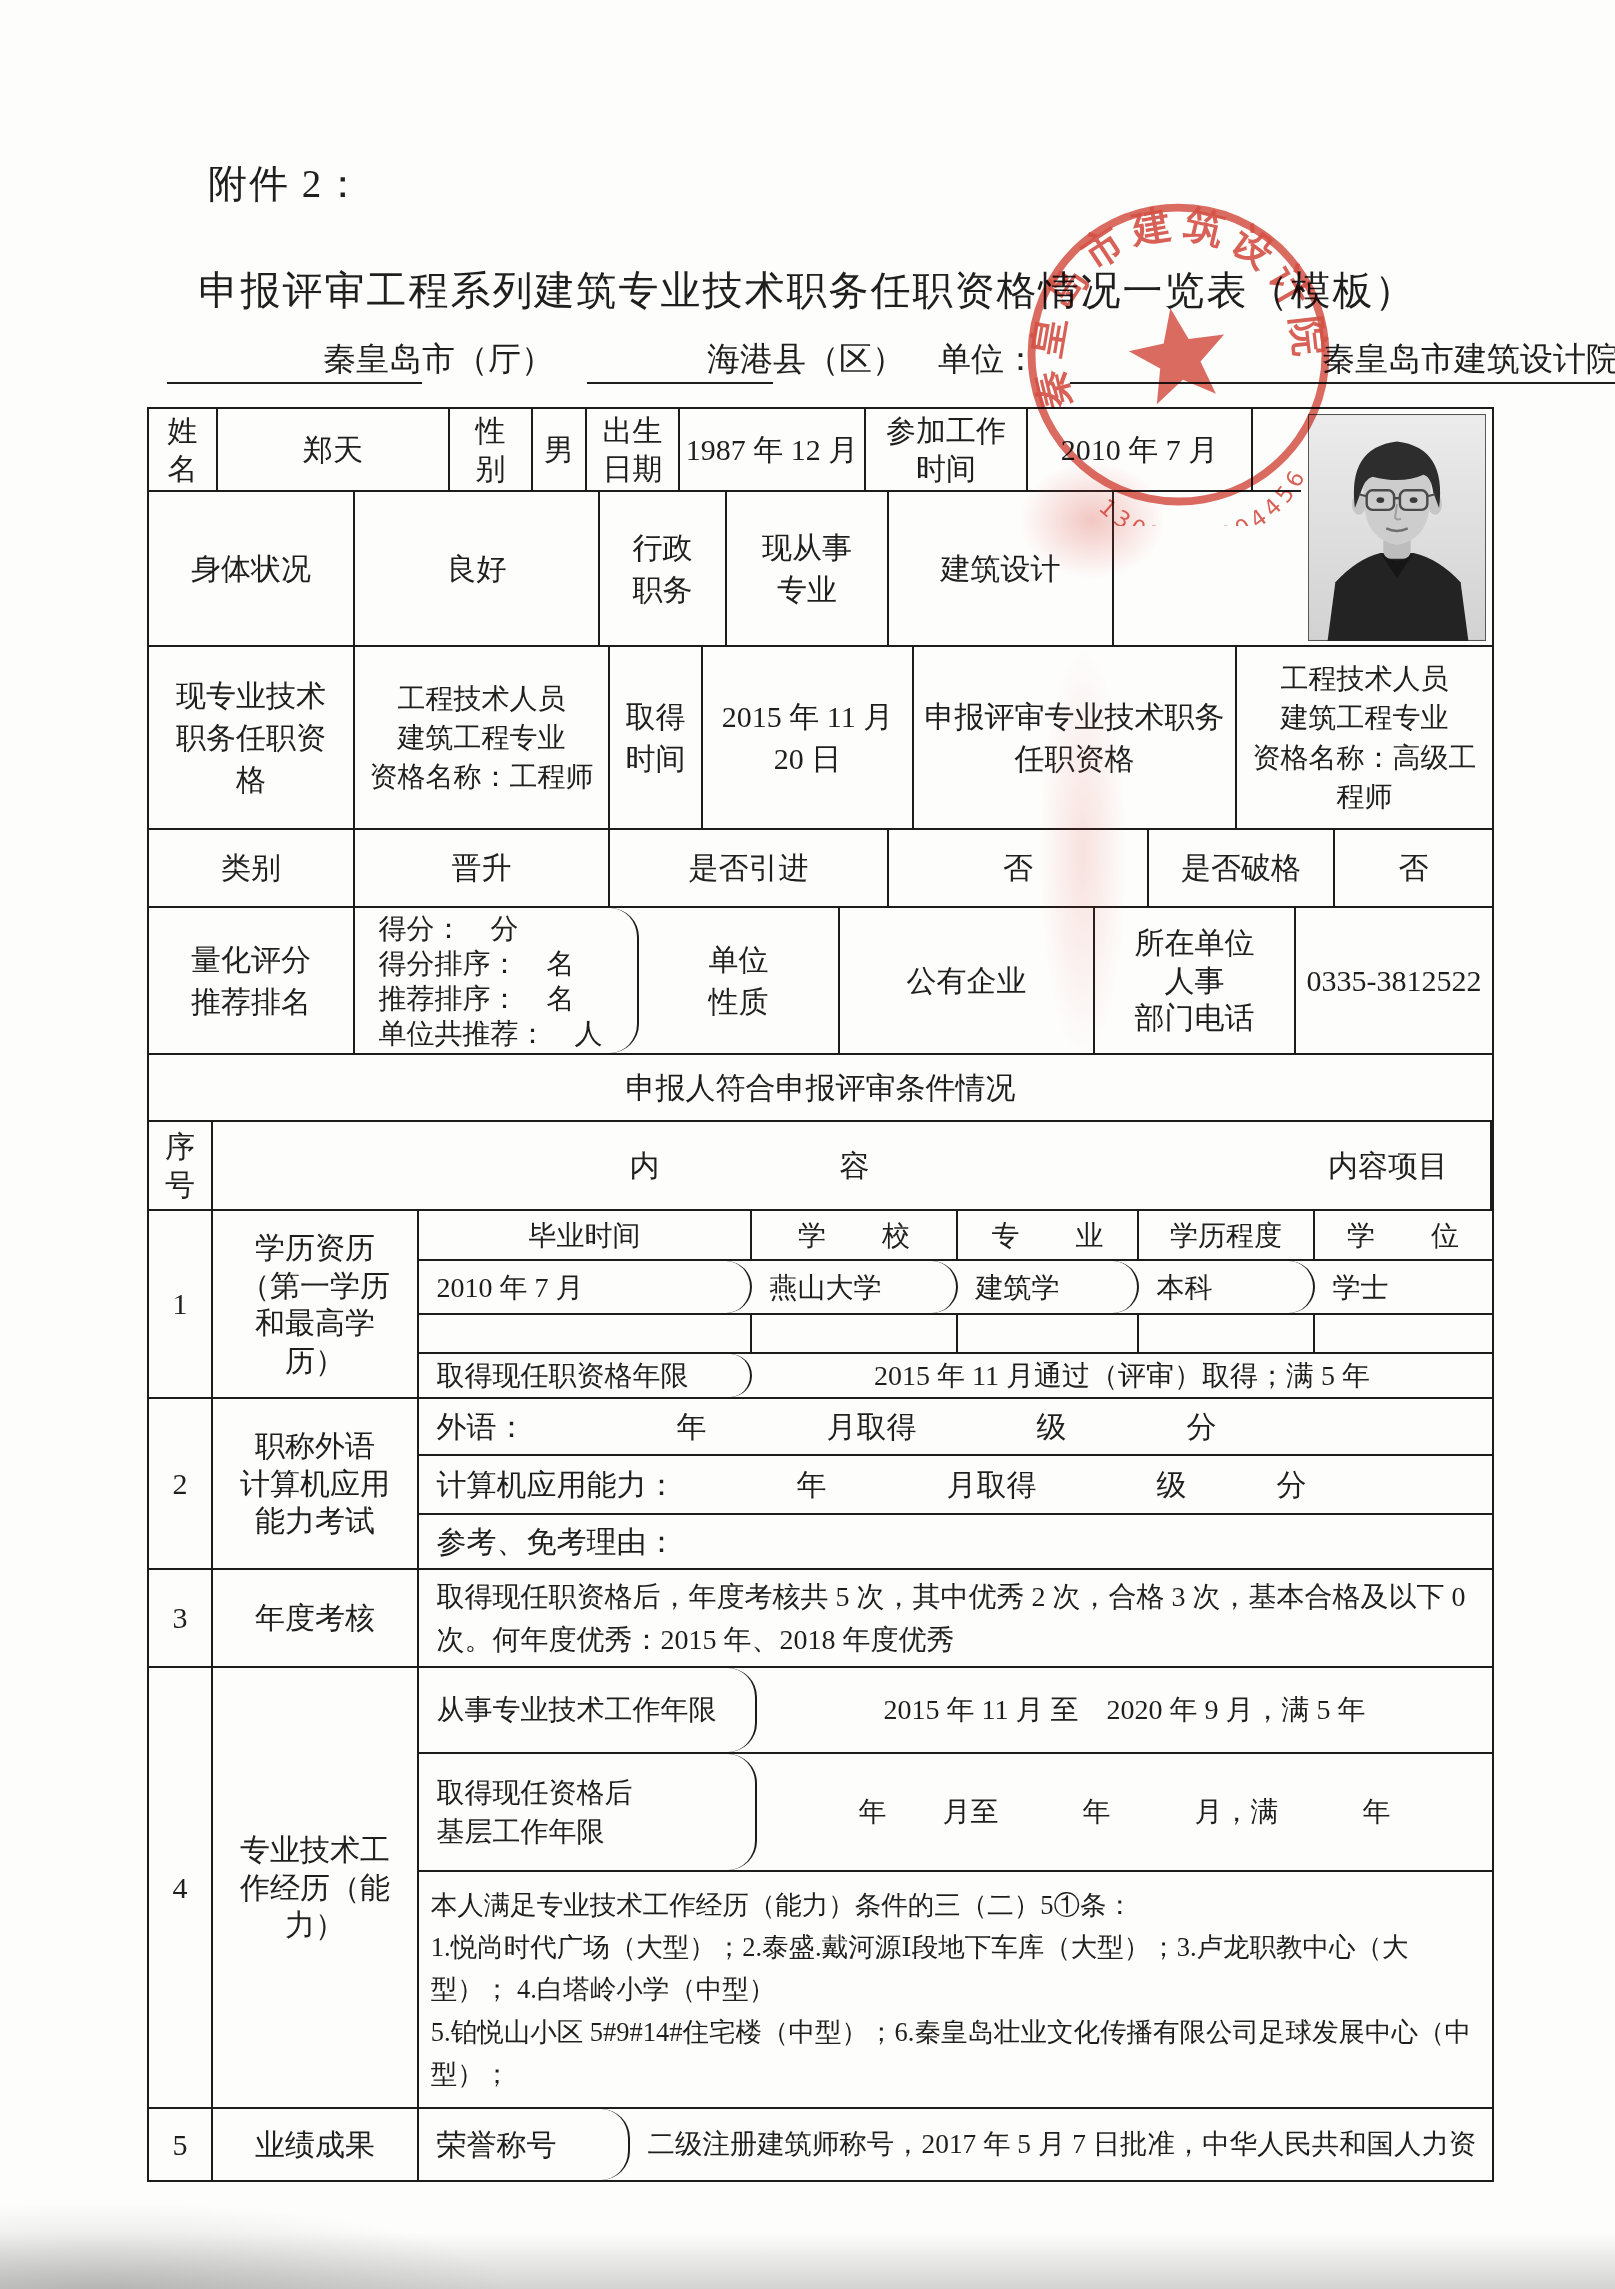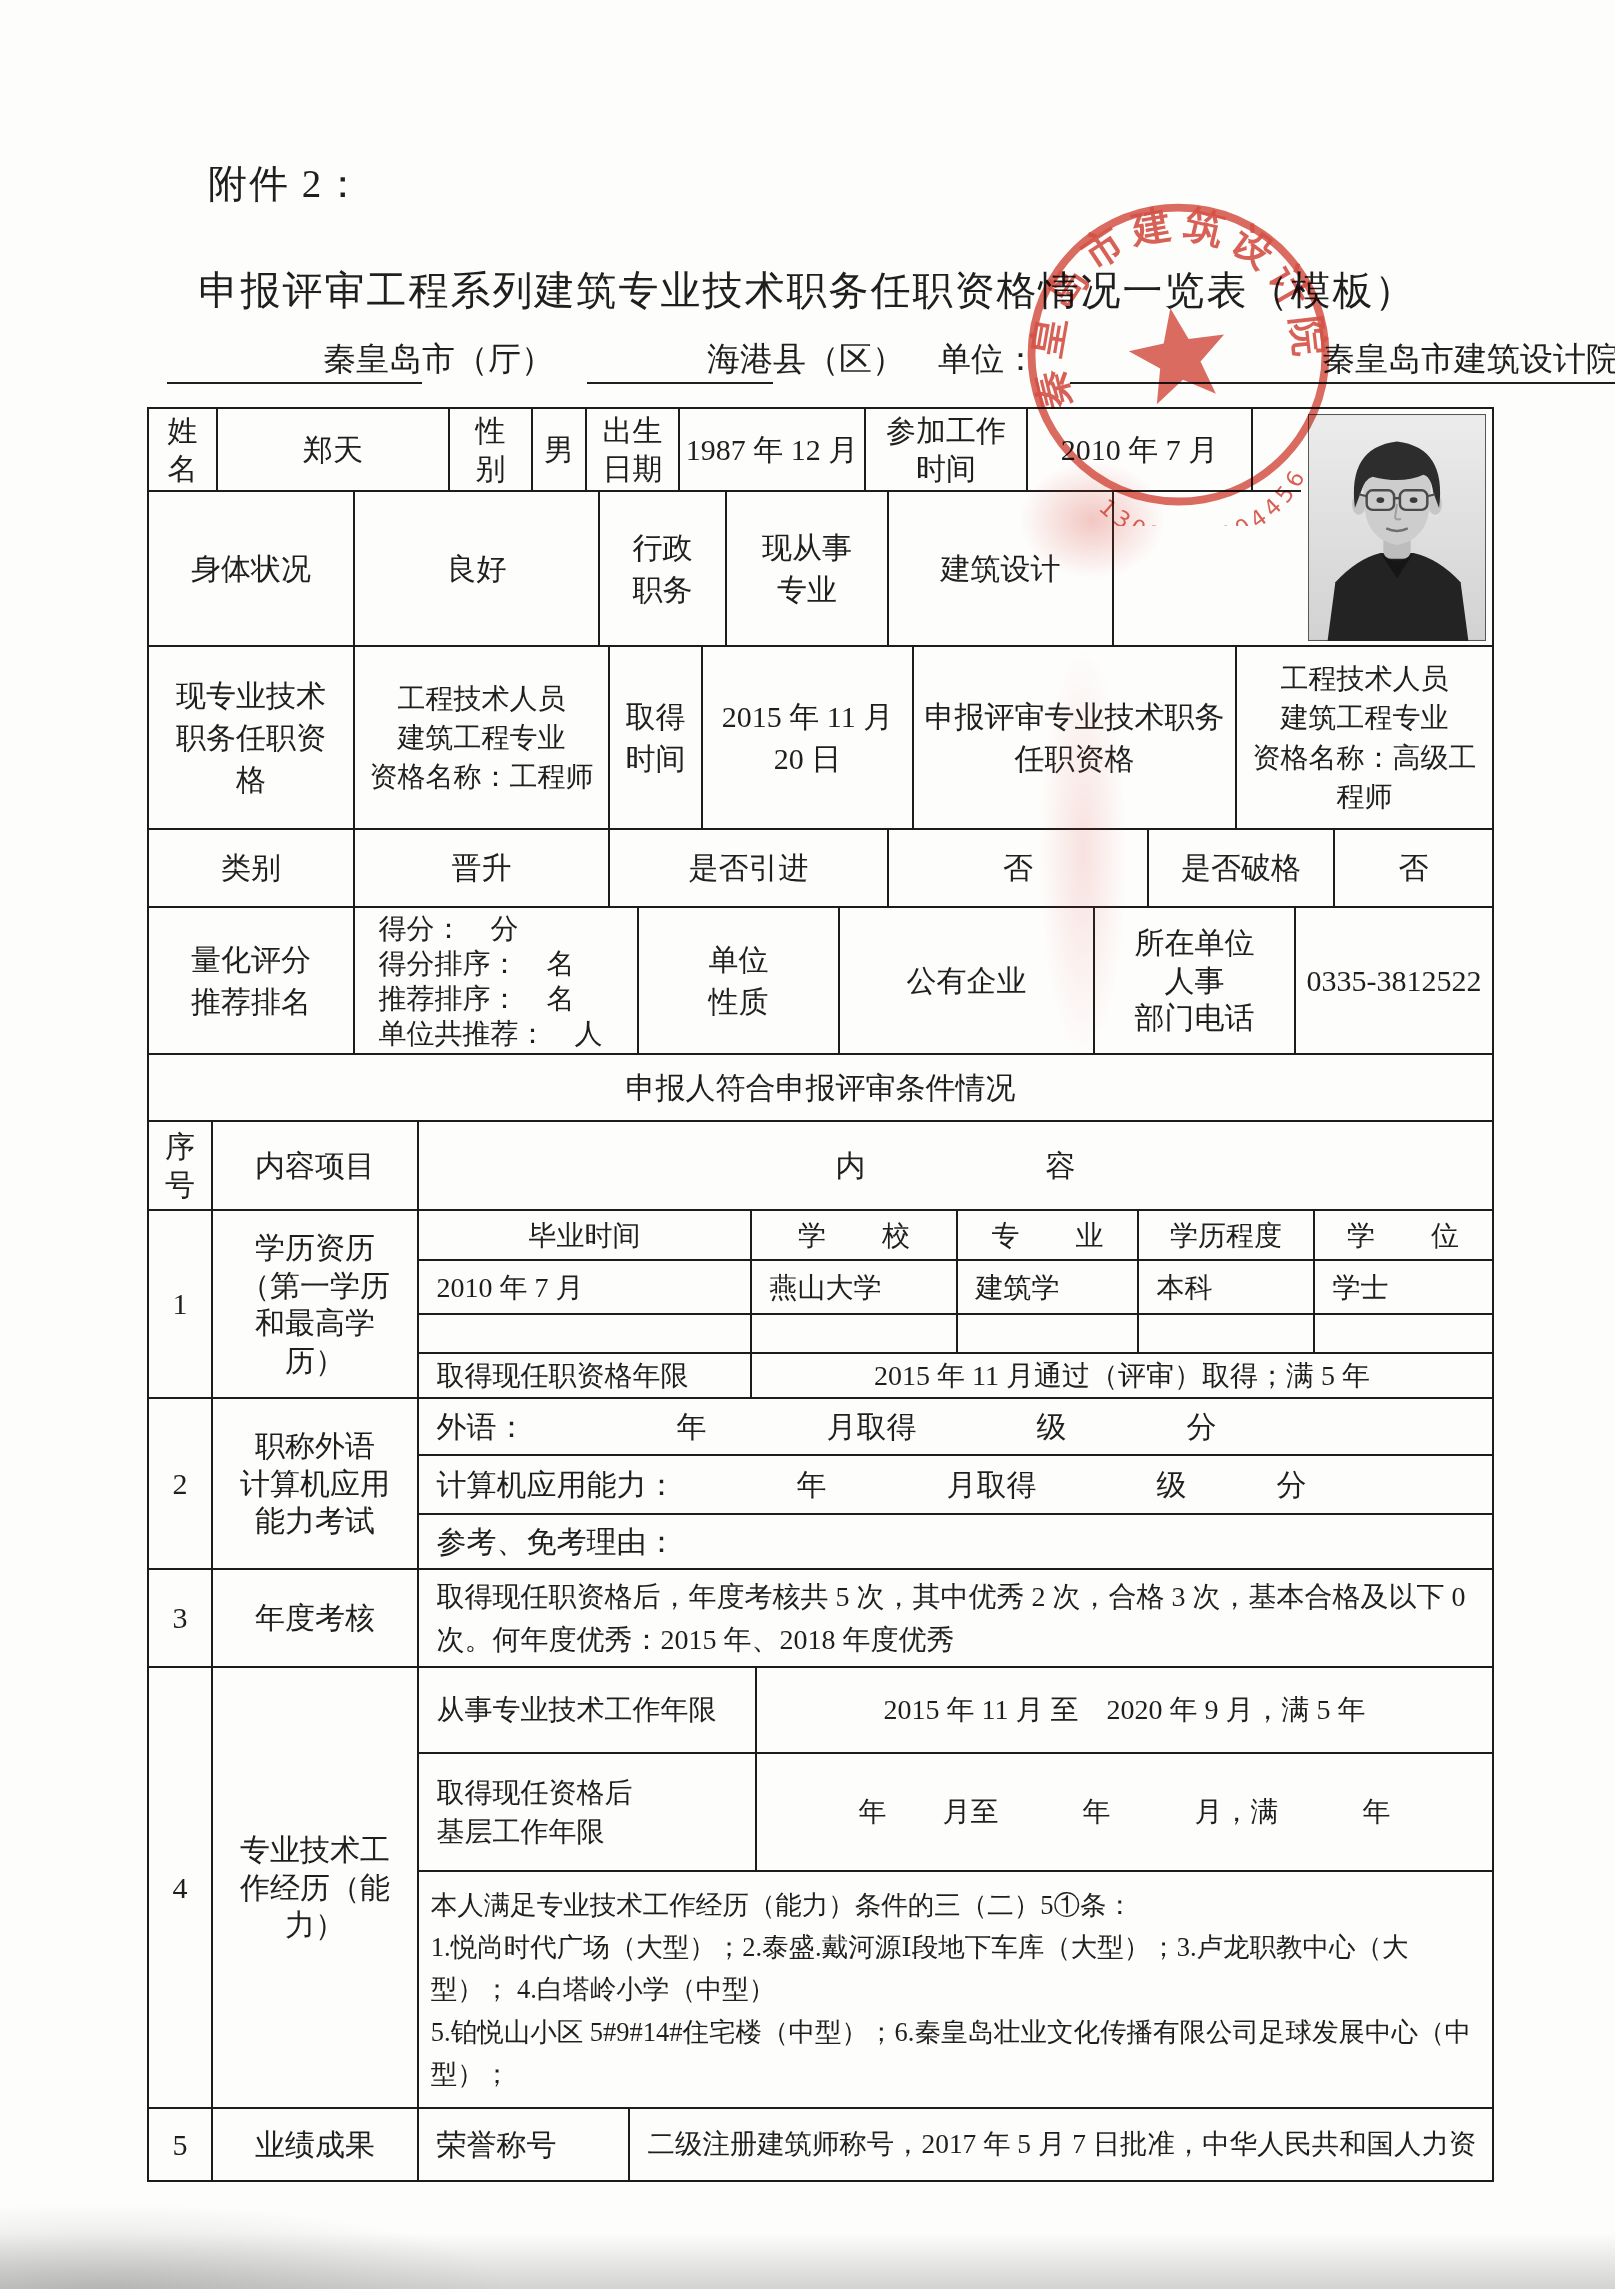--- a/index.html
+++ b/index.html
@@ -23,21 +23,21 @@
   .sheet *{box-sizing:border-box;}
   .r{display:flex;border-bottom:2px solid #1c1c1c;}
   .r.nb{border-bottom:none;}
   .col{display:flex;flex-direction:column;}
   .stack{display:flex;flex-direction:column;flex:1;}
   .c{
     border-right:2px solid #1c1c1c;display:flex;align-items:center;justify-content:center;
     text-align:center;font-size:30px;line-height:1.4;overflow:hidden;padding:2px 5.9px;
   }
   .c.nr{border-right:none;}
-  .c.left{justify-content:flex-start;text-align:left;padding-left:17.6px;}
+  .c.left{justify-content:flex-start;text-align:left;padding-left:17.6px;border-radius:29px;}
   .pre{white-space:pre-line;}
   .tight{line-height:1.25;}
   .f29{font-size:28px;}
   .f28{font-size:27.4px;}
   .f27{font-size:26.5px;line-height:1.6;}
   .nowrap{white-space:nowrap;}
   
   .photo-cell{width:191px;display:flex;align-items:center;justify-content:center;padding:0;}
   
   .stamp{left:1010px;top:188px;width:338px;height:338px;mix-blend-mode:multiply;opacity:.88;}
@@ -171,22 +171,22 @@
       <div class="c nr nowrap" style="width:196px">0335-3812522</div>
     </div>
 
     <div class="r" style="height:67px">
       <div class="c nr" style="flex:1">申报人符合申报评审条件情况</div>
     </div>
 
     <div class="r" style="height:89px">
       <div class="c pre tight" style="width:64px">序
 号</div>
+      <div class="c nr" style="flex:1">内　　　　　　容</div>
       <div class="c" style="width:206px">内容项目</div>
-      <div class="c nr" style="flex:1">内　　　　　　容</div>
     </div>
 
     <div class="r" style="height:188px">
       <div class="c" style="width:64px">1</div>
       <div class="c pre tight" style="width:206px">学历资历
 （第一学历
 和最高学
 历）</div>
       <div class="stack">
         <div class="r" style="height:51px">

